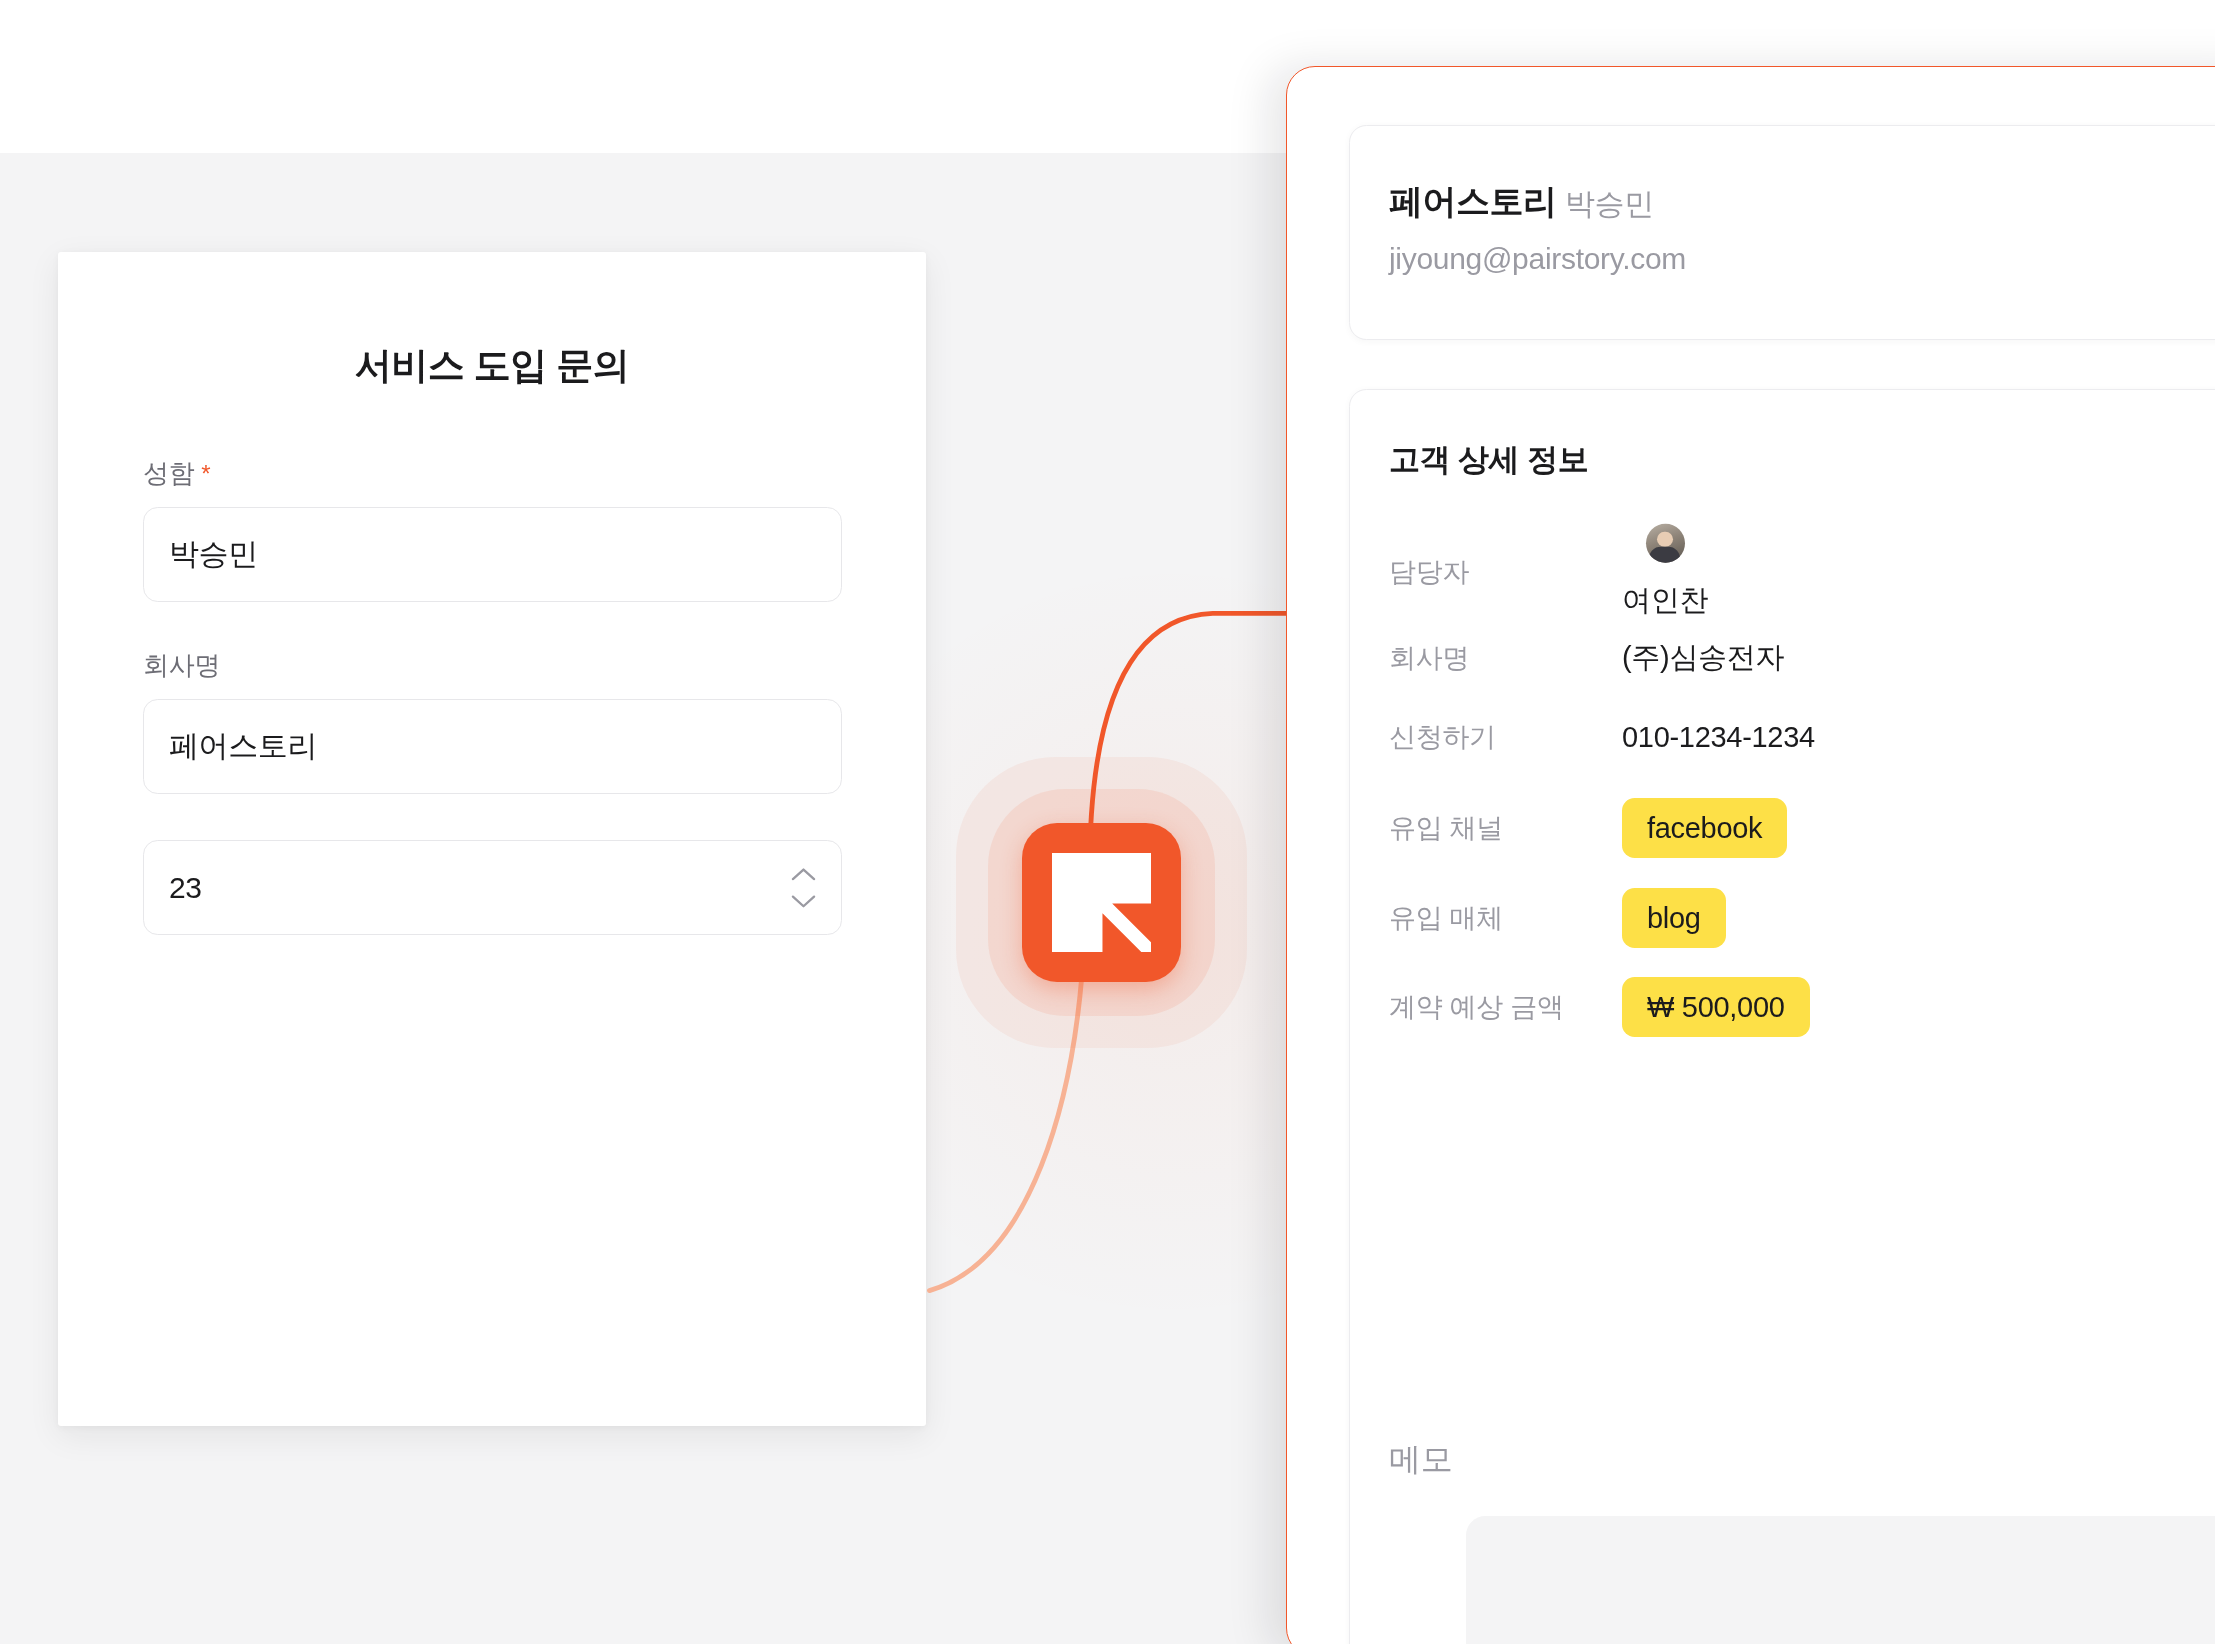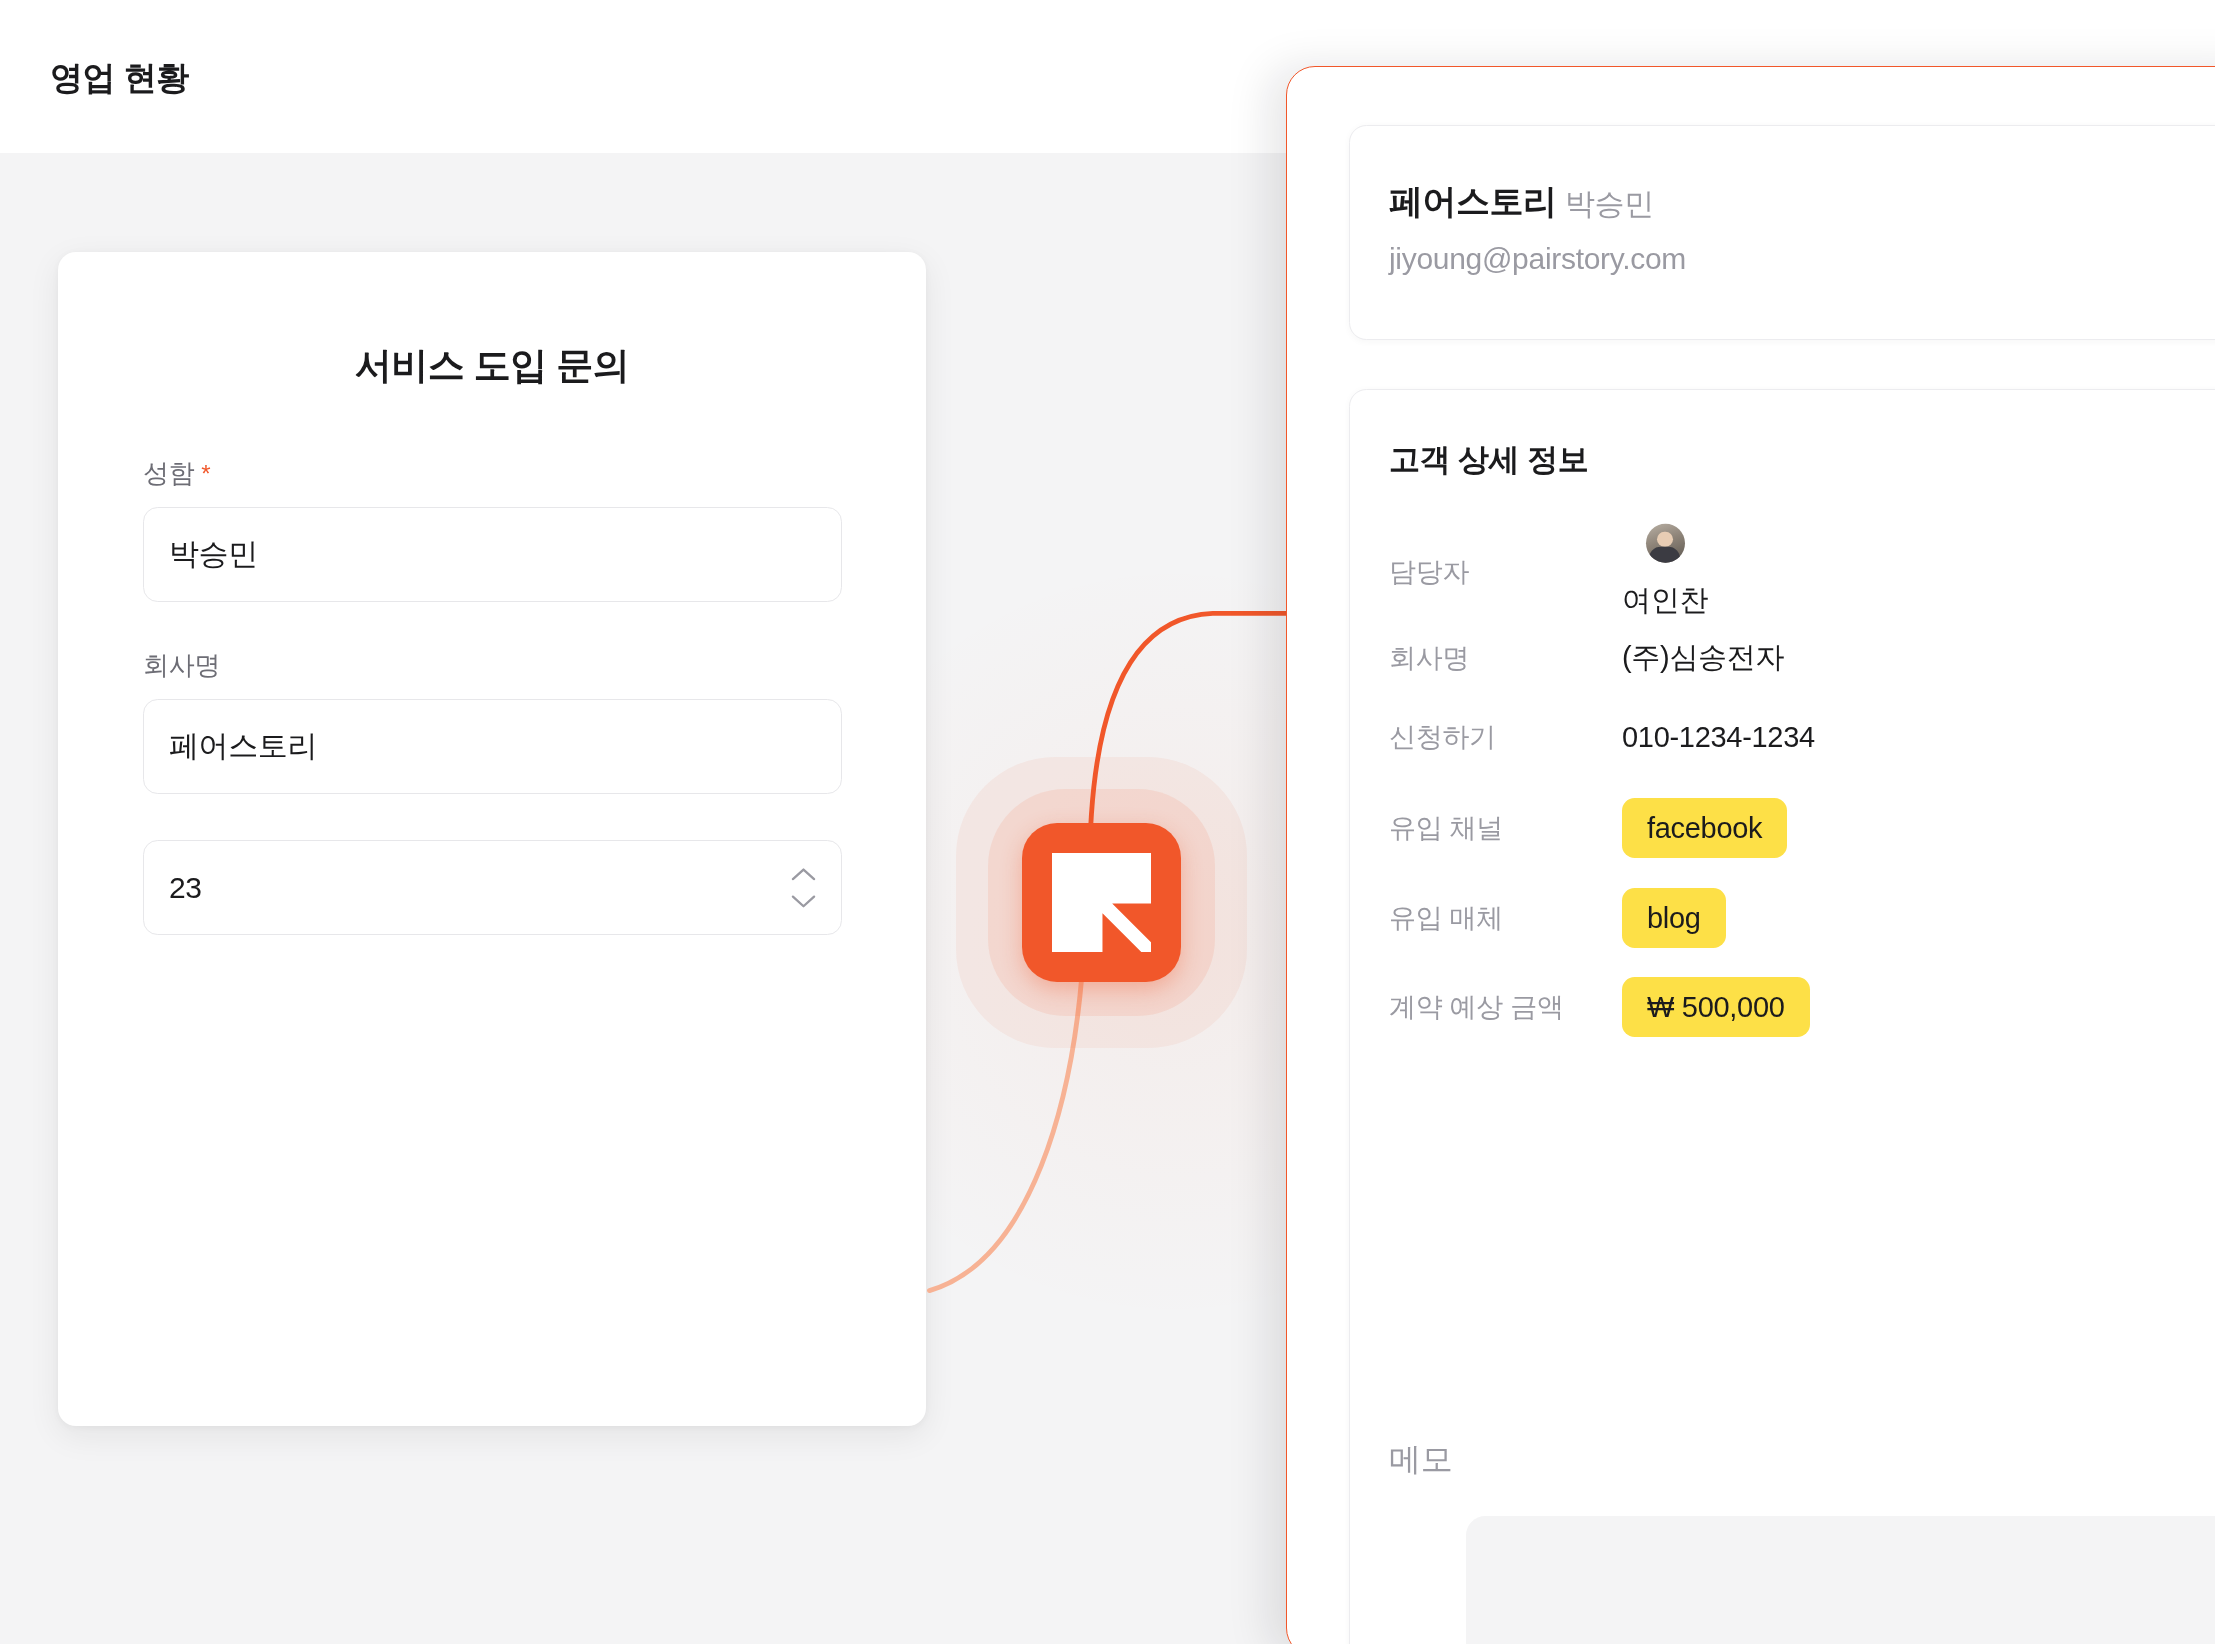--- a/index.html
+++ b/index.html
@@ -36,21 +36,21 @@
   
   #wash {
     position:absolute; left:737px; top:505px; width:873px; height:873px;
     background:radial-gradient(circle at 50% 50%, rgba(241,92,38,0.05), rgba(241,92,38,0) 62%);
     pointer-events:none;
   }
 
   
   #form-card {
     position:absolute; left:58px; top:252px; width:868px; height:1174px;
-    background:#ffffff; border-radius:18px;
+    background:#ffffff; border-radius:3px;
     box-shadow:0 9.7px 33px rgba(24,24,27,0.07), 0 1.9px 7.8px rgba(24,24,27,0.04);
   }
   #form-title {
     position:absolute; left:0; right:0; top:89px; text-align:center;
     font-size:37px; font-weight:bold; color:#1b1b1d; letter-spacing:-0.6px;
   }
   .field { position:absolute; left:85px; width:699px; }
   .flabel {
     font-size:26px; color:#6d6d75; font-weight:normal; letter-spacing:-0.3px;
     display:block; margin-bottom:15.5px;
@@ -164,23 +164,20 @@
   #memo-box {
     position:absolute; left:116px; top:1126px; width:854px; height:252px;
     background:#f4f4f5; border-radius:19.4px;
   }
 </style>
 </head>
 <body>
 
 <div id="stage">
 
-  <div id="topbar">
-    <div id="page-title">영업 현황</div>
-  </div>
 
   <div id="appbody"></div>
   <div id="wash"></div>
 
   <div id="form-card">
     <div id="form-title">서비스 도입 문의</div>
 
     <div class="field" style="top:204px;">
       <span class="flabel"><span>성함</span> <span class="req">*</span></span>
       <div class="finput">

